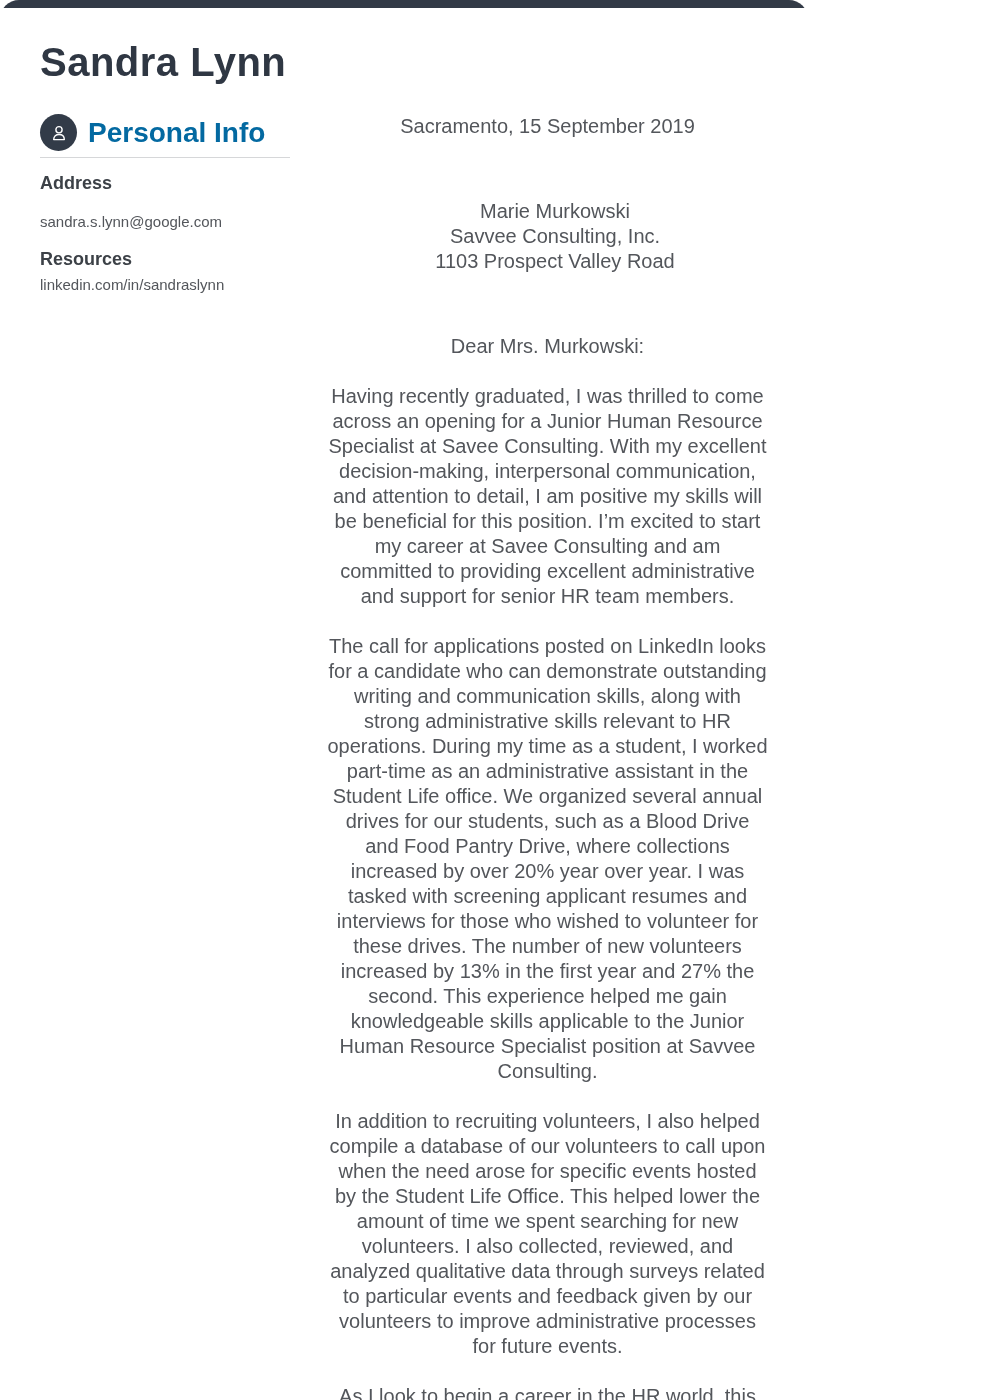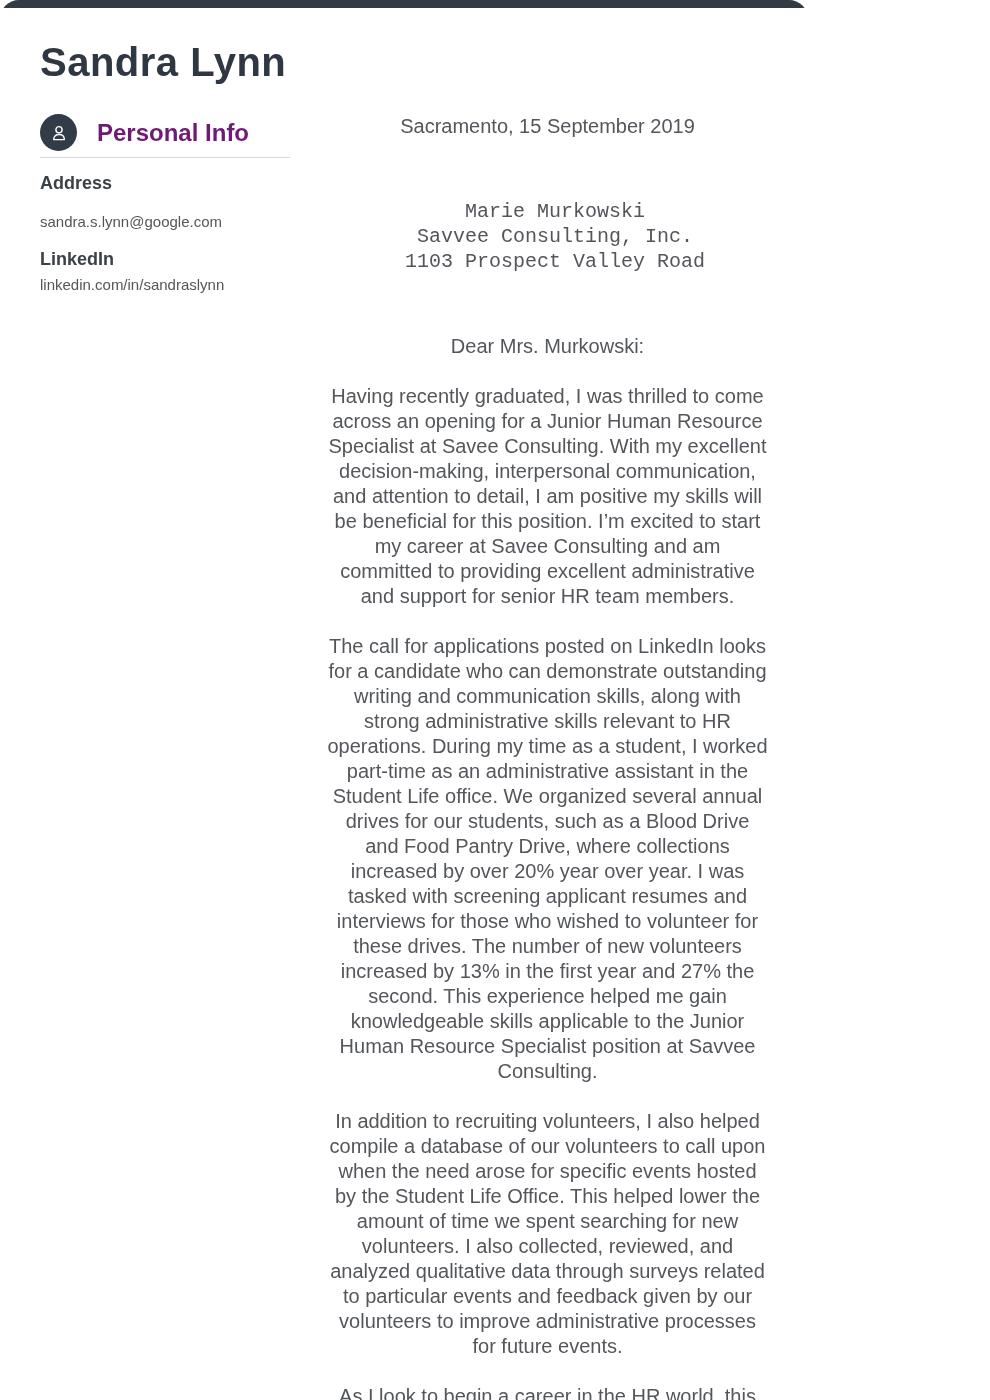--- a/index.html
+++ b/index.html
@@ -50,24 +50,24 @@
     height: 37px;
     border-radius: 50%;
     background: #323b48;
     display: flex;
     align-items: center;
     justify-content: center;
     flex: 0 0 37px;
   }
   .icon-circle svg { display: block; }
   .sidebar-title {
-    font-size: 24px;
+    font-size: 28px;
     font-weight: 700;
-    color: #701a75;
-    margin: 9px;
+    color: #0369a1;
+    margin: 0;
   }
   .sidebar-divider {
     border: none;
     border-top: 1px solid #d6d7d9;
     margin: 6px 0 0 0;
   }
   .field {
     margin-top: 13px;
   }
   .field-label {
@@ -87,21 +87,21 @@
   .main {
     flex: 1 1 auto;
     min-width: 0;
     font-size: 20px;
     line-height: 25px;
     color: #53565b;
     text-align: center;
   }
   .main p { margin: 0; }
   .date-line { margin: 0 0 60px 0 !important; }
-  .recipient-block { margin: 0 0 60px 15px; font-family: Liberation Mono, monospace; }
+  .recipient-block { margin: 0 0 60px 15px; }
   .salutation { margin: 0 0 25px 0 !important; }
   .para { margin: 0 0 25px 0 !important; }
   .closing { margin: 0 0 25px 0 !important; }
 </style>
 </head>
 <body>
 
 <div class="page">
   <div class="top-bar"></div>
 
@@ -123,21 +123,21 @@
         </div>
         <hr class="sidebar-divider">
 
         <div class="field">
           <p class="field-label">Address</p>
         </div>
         <div class="field">
           <p class="field-value">sandra.s.lynn@google.com</p>
         </div>
         <div class="field">
-          <p class="field-label">LinkedIn</p>
+          <p class="field-label">Resources</p>
           <p class="field-value">linkedin.com/in/sandraslynn</p>
         </div>
       </div>
 
       <div class="main">
         <p class="date-line">Sacramento, 15 September 2019</p>
 
         <div class="recipient-block">
           <p>Marie Murkowski</p>
           <p>Savvee Consulting, Inc.</p>

